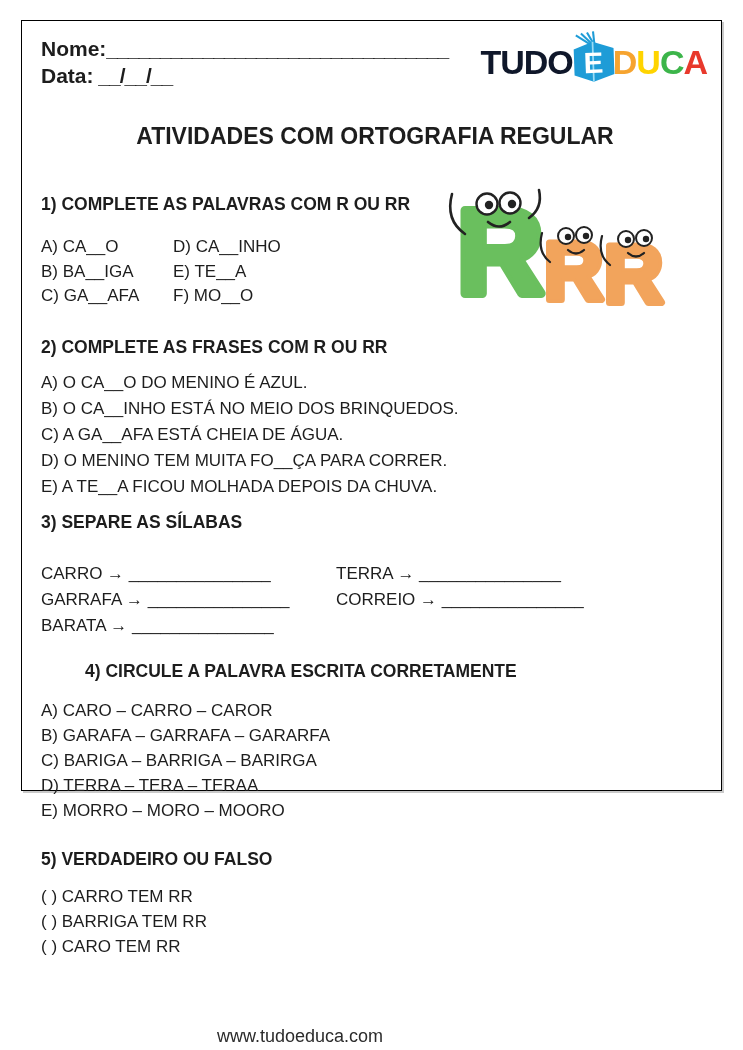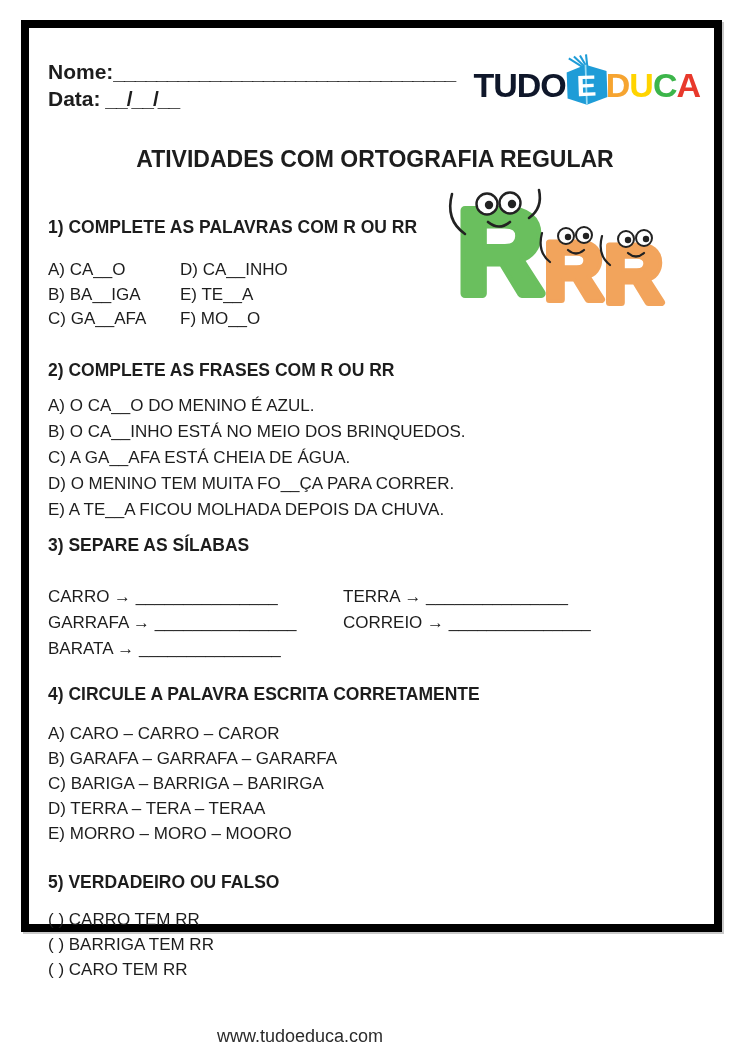--- a/index.html
+++ b/index.html
@@ -6,45 +6,45 @@
   html, body { width: 743px; height: 1050px; background: #ffffff; }
   body {
     font-family: "Liberation Sans", "DejaVu Sans", sans-serif;
     color: #1d1d1d;
     position: relative;
     overflow: hidden;
   }
   .sheet {
     position: absolute;
     left: 21px; top: 20px;
-    width: 701px; height: 912px;
-    border: 8px solid #000000;
+    width: 701px; height: 771px;
+    border: 1px solid #000000;
     box-shadow: 2px 2px 0 #c9c9c9;
     background: #ffffff;
-    padding: 16px 12px 0 19px;
+    padding: 0 12px 0 19px;
   }
   
   .header-row { display: flex; justify-content: space-between; align-items: flex-start; margin-top: 14px; }
   .fields { font-size: 21px; font-weight: bold; line-height: 27px; white-space: nowrap; }
   .fields .line-fill { font-weight: bold; letter-spacing: -1px; }
   .logo { display: flex; align-items: center; margin-top: 6px; margin-right: 2px; font-size: 34px; font-weight: bold; letter-spacing: -1px; white-space: nowrap; }
   .logo .word-left { color: #0f172a; }
   .logo .book { width: 52px; height: 58px; margin: -10px -7px -6px -5px; transform: rotate(-2deg); }
   .lchar-d { color: #f6a430; }
   .lchar-u { color: #ffd400; }
   .lchar-c { color: #3cb54a; }
   .lchar-a { color: #e8392c; }
   
   .title { text-align: center; font-size: 23px; font-weight: bold; margin-top: 34px; line-height: 27px; }
   
   .sec-heading { font-size: 17.5px; font-weight: bold; line-height: 22px; }
   .h1 { margin-top: 43px; }
   .h2 { margin-top: 27px; }
   .h3 { margin-top: 11px; }
-  .h4 { margin-top: 21px; }
+  .h4 { margin-top: 21px; margin-left: 44px; }
   .h5 { margin-top: 25px; }
   .item { font-size: 17px; }
   .s1-grid { display: grid; grid-template-columns: 124px auto; column-gap: 0; width: 330px; margin-top: 20px; gap: 8px; }
   .s1-grid .item { line-height: 24.5px; }
   .s2-items { margin-top: 12px; }
   .s2-items .item { line-height: 26px; }
   .s3-grid { display: grid; grid-template-columns: 295px auto; margin-top: 28px; }
   .s3-grid .item { line-height: 26px; white-space: nowrap; }
   .s4-items { margin-top: 16px; }
   .s4-items .item { line-height: 25px; }

